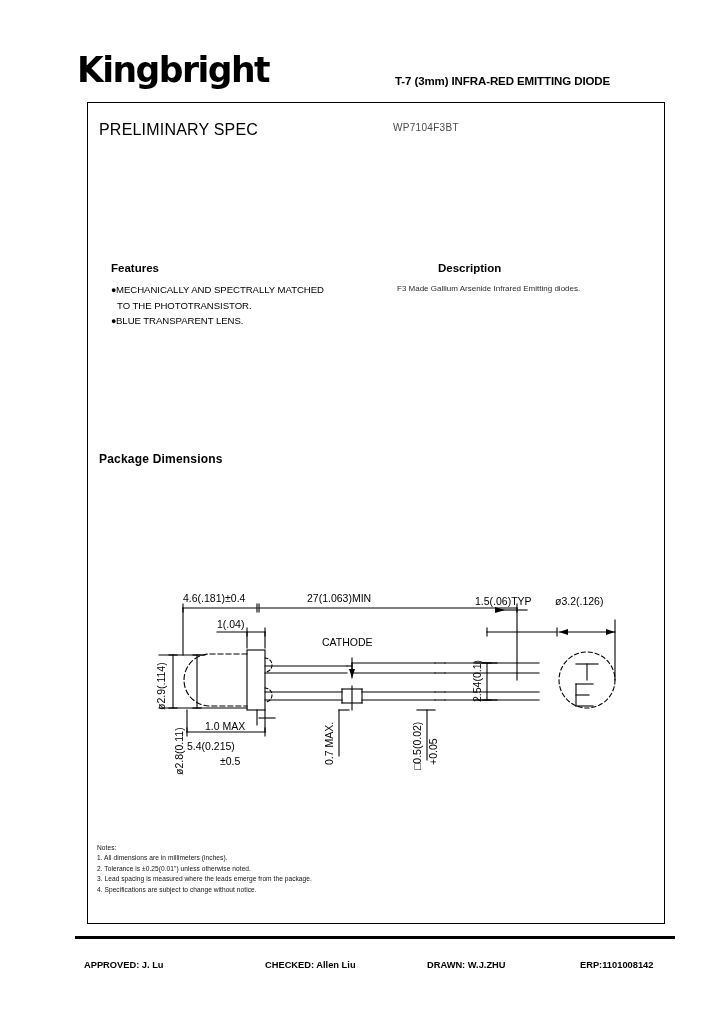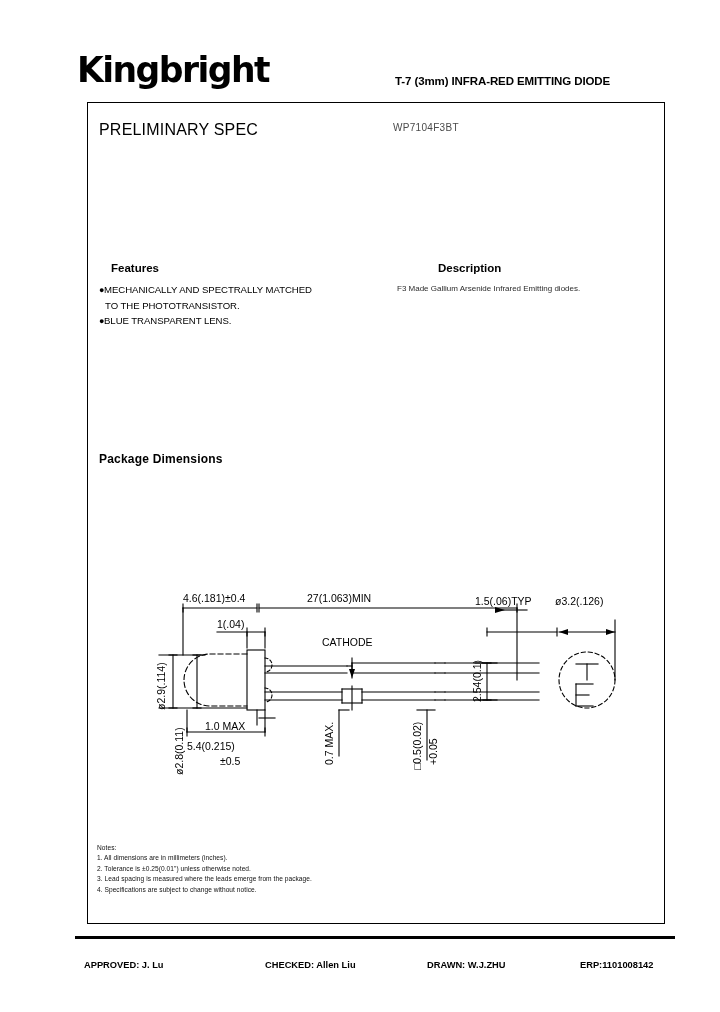--- a/index.html
+++ b/index.html
@@ -85,21 +85,21 @@
 
   .feat-list {
     position: absolute;
     left: 84px;
     top: 282px;
     width: 290px;
     font-size: 9.6px;
     line-height: 15.5px;
     letter-spacing: -0.05px;
   }
-  .feat-line { white-space: nowrap; }
+  .feat-line { white-space: nowrap; margin-left: 12px; }
   .feat-line .bullet {
     display: inline-block;
     width: 5px;
     font-size: 9px;
     line-height: 9px;
   }
   .feat-cont { padding-left: 6px; }
 
   .desc-text {
     position: absolute;

